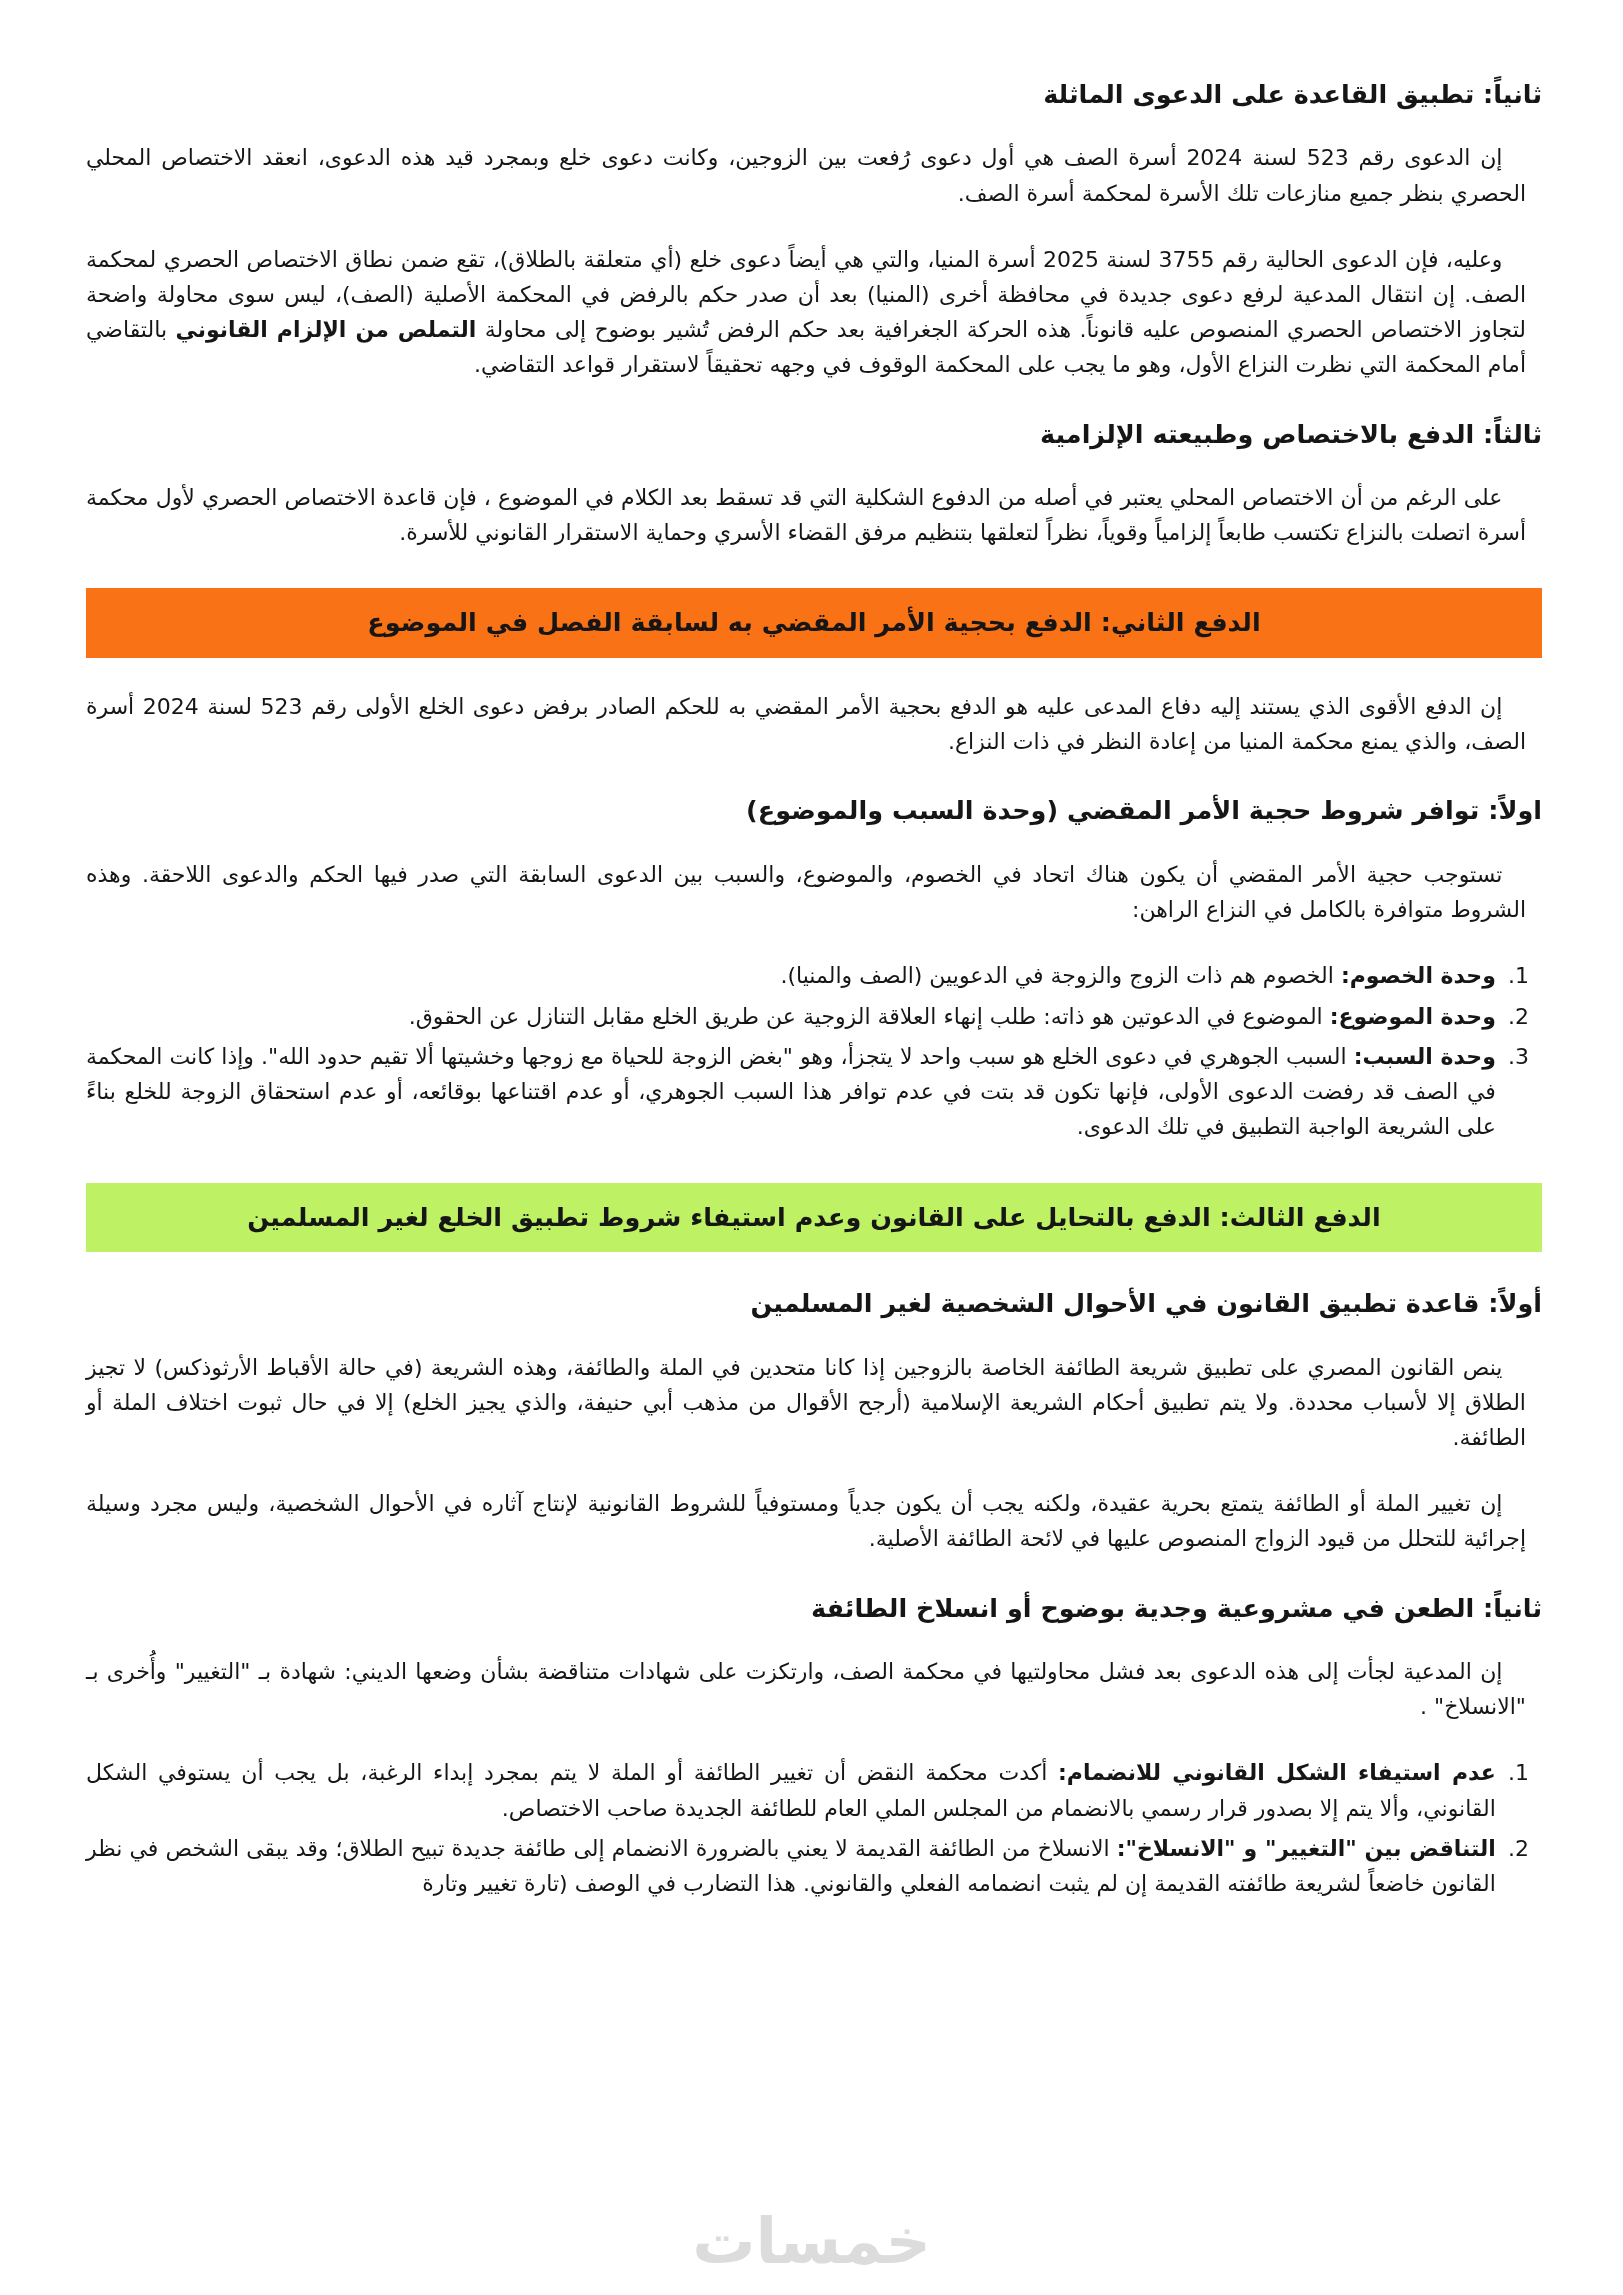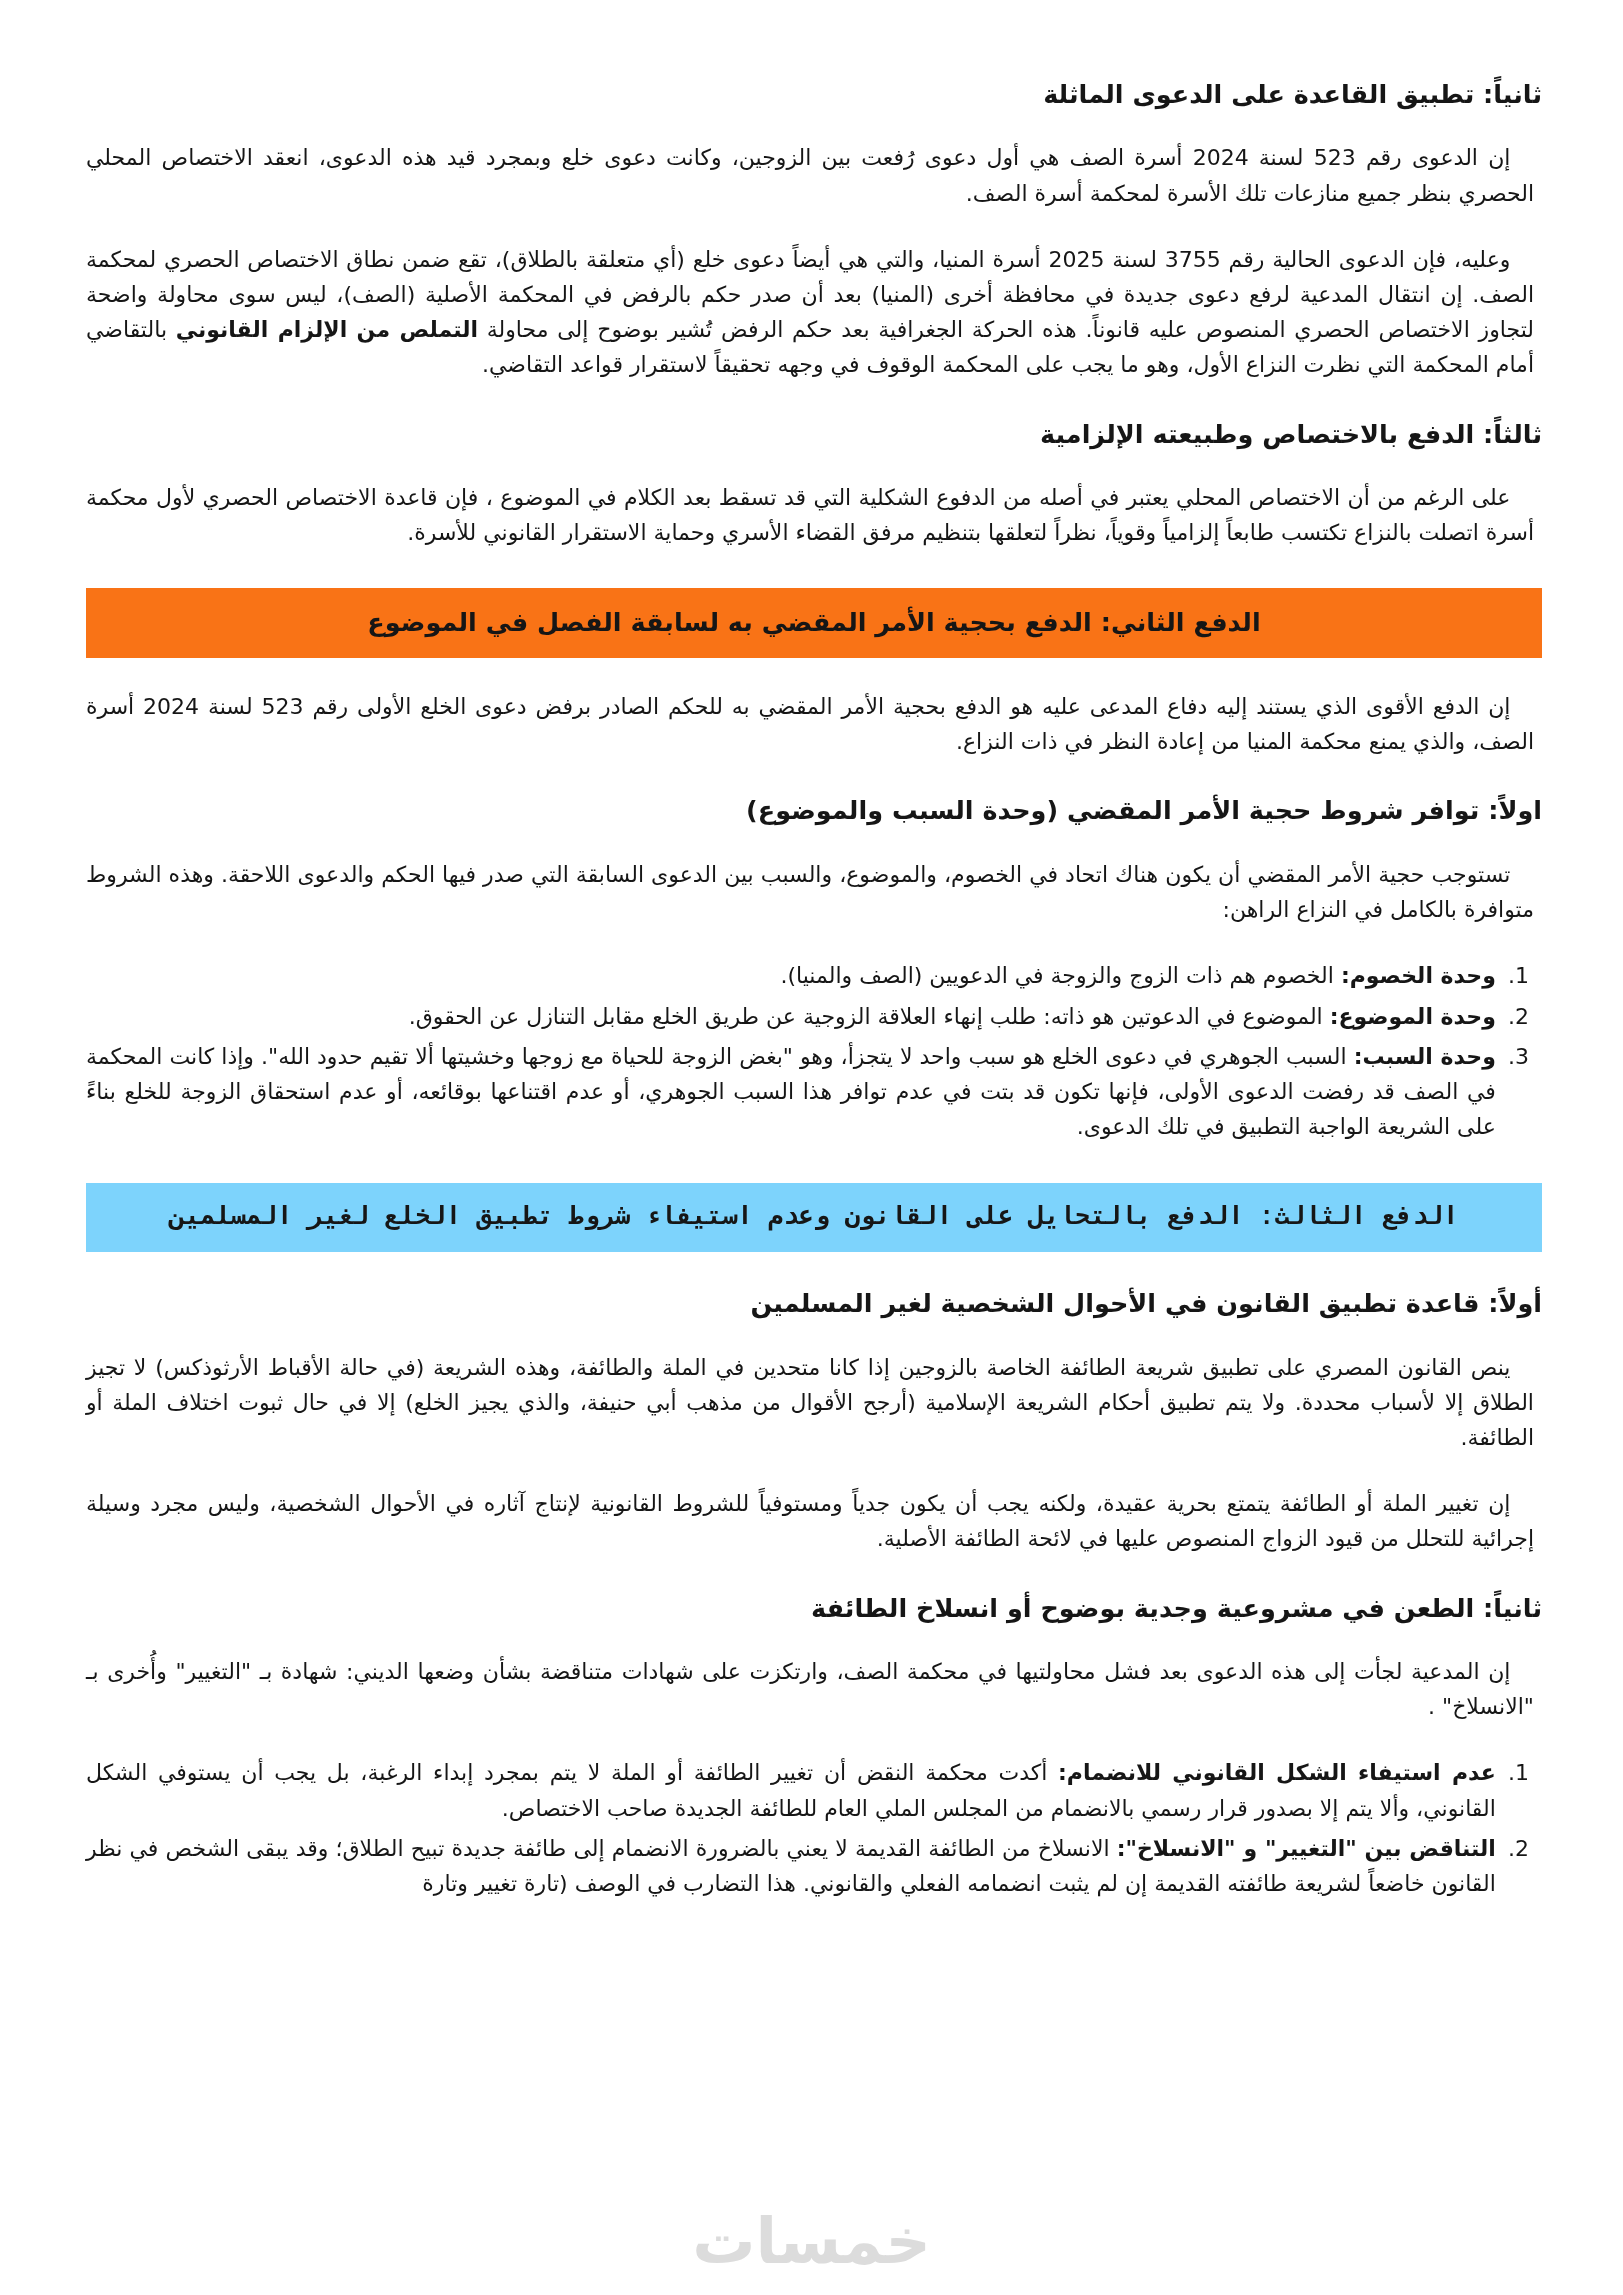--- a/index.html
+++ b/index.html
@@ -26,21 +26,21 @@
     font-weight: bold;
     text-align: right;
     margin: 34px 0 29px 0;
     line-height: 1.35;
   }
   .para {
     font-size: 22px;
     line-height: 1.6;
     text-align: justify;
     text-indent: 23.6px;
-    margin: 0 8px 31px 0;
+    margin: 0 16px 31px 0;
   }
   .band {
     background: #f2dbdb;
     margin: 38px 0 31px 0;
     padding: 17px 19.6px;
     text-align: center;
     font-size: 25.5px;
     font-weight: bold;
     line-height: 1.4;
   }
@@ -92,21 +92,21 @@
     <h2 class="h">اولاً: توافر شروط حجية الأمر المقضي (وحدة السبب والموضوع)</h2>
 
     <p class="para">تستوجب حجية الأمر المقضي أن يكون هناك اتحاد في الخصوم، والموضوع، والسبب بين الدعوى السابقة التي صدر فيها الحكم والدعوى اللاحقة. وهذه الشروط متوافرة بالكامل في النزاع الراهن:</p>
 
     <ol class="list">
       <li><b class="lead">وحدة الخصوم:</b><span> الخصوم هم ذات الزوج والزوجة في الدعويين (الصف والمنيا).</span></li>
       <li><b class="lead">وحدة الموضوع:</b><span> الموضوع في الدعوتين هو ذاته: طلب إنهاء العلاقة الزوجية عن طريق الخلع مقابل التنازل عن الحقوق.</span></li>
       <li><b class="lead">وحدة السبب:</b><span> السبب الجوهري في دعوى الخلع هو سبب واحد لا يتجزأ، وهو "بغض الزوجة للحياة مع زوجها وخشيتها ألا تقيم حدود الله". وإذا كانت المحكمة في الصف قد رفضت الدعوى الأولى، فإنها تكون قد بتت في عدم توافر هذا السبب الجوهري، أو عدم اقتناعها بوقائعه، أو عدم استحقاق الزوجة للخلع بناءً على الشريعة الواجبة التطبيق في تلك الدعوى.</span></li>
     </ol>
 
-    <div class="band" style="background: #7dd3fc; font-family: Liberation Mono, monospace;">الدفع الثالث: الدفع بالتحايل على القانون وعدم استيفاء شروط تطبيق الخلع لغير المسلمين</div>
+    <div class="band" style="background: #bef264;">الدفع الثالث: الدفع بالتحايل على القانون وعدم استيفاء شروط تطبيق الخلع لغير المسلمين</div>
 
     <h2 class="h">أولاً: قاعدة تطبيق القانون في الأحوال الشخصية لغير المسلمين</h2>
 
     <p class="para">ينص القانون المصري على تطبيق شريعة الطائفة الخاصة بالزوجين إذا كانا متحدين في الملة والطائفة، وهذه الشريعة (في حالة الأقباط الأرثوذكس) لا تجيز الطلاق إلا لأسباب محددة. ولا يتم تطبيق أحكام الشريعة الإسلامية (أرجح الأقوال من مذهب أبي حنيفة، والذي يجيز الخلع) إلا في حال ثبوت اختلاف الملة أو الطائفة.</p>
 
     <p class="para">إن تغيير الملة أو الطائفة يتمتع بحرية عقيدة، ولكنه يجب أن يكون جدياً ومستوفياً للشروط القانونية لإنتاج آثاره في الأحوال الشخصية، وليس مجرد وسيلة إجرائية للتحلل من قيود الزواج المنصوص عليها في لائحة الطائفة الأصلية.</p>
 
     <h2 class="h">ثانياً: الطعن في مشروعية وجدية بوضوح أو انسلاخ الطائفة</h2>
 
     <p class="para">إن المدعية لجأت إلى هذه الدعوى بعد فشل محاولتيها في محكمة الصف، وارتكزت على شهادات متناقضة بشأن وضعها الديني: شهادة بـ "التغيير" وأُخرى بـ "الانسلاخ" .</p>

